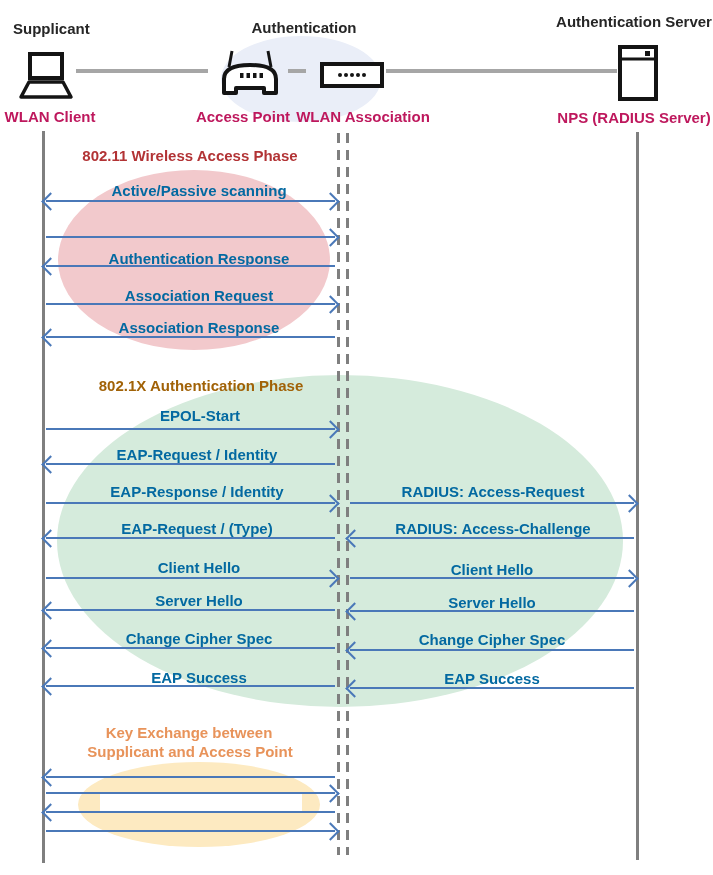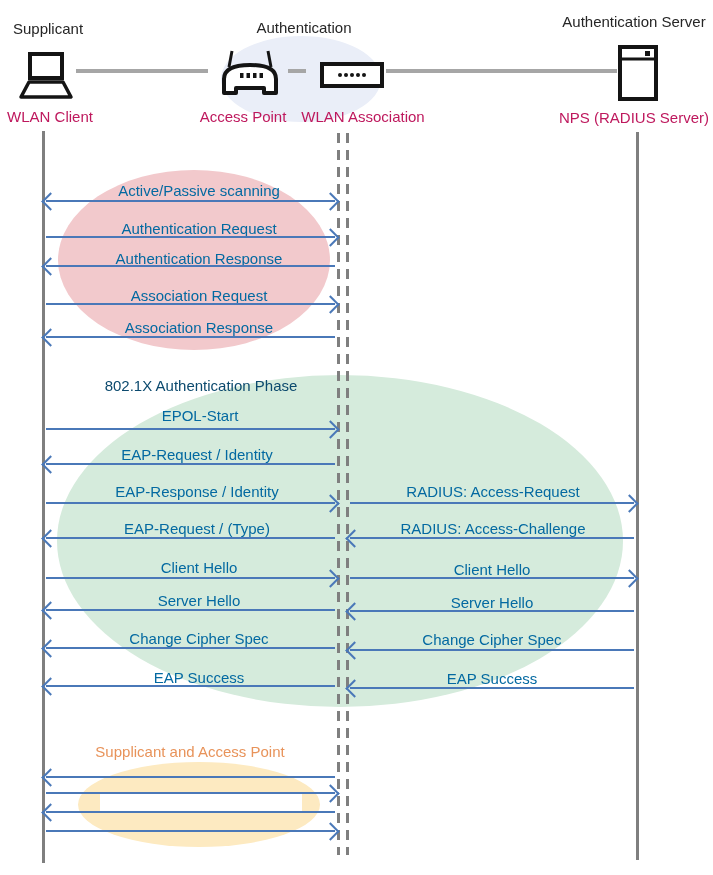--- a/index.html
+++ b/index.html
@@ -1,27 +1,27 @@
 <!DOCTYPE html>
 <html><head>
 <meta charset="utf-8">
 <style>
   html,body { margin:0; padding:0; background:#ffffff; }
   .diagram {
     position:relative; width:713px; height:875px; background:#ffffff;
-    font-family:"Liberation Sans", sans-serif; overflow:hidden;
+    font-family:"Liberation Sans", sans-serif; overflow:hidden;font-weight:bold;
   }
   .t { position:absolute; white-space:nowrap; }
   .center { transform:translateX(-50%); }
   .role  { font-size:15px; color:#262626; }
   .node-label { font-size:15px; color:#be185d; }
   .msg { font-size:15px; color:#0369a1; }
   .phase-title { font-size:15px; }
   .red-title    { color:#b23335; }
-  .green-title  { color:#0c4a6e; }
+  .green-title  { color:#a16207; }
   .orange-title { color:#e8935a; }
 
   .ellipse { position:absolute; border-radius:50%; }
   .el-blue   { background:#eaeef8; }
   .el-pink   { background:#f2c9cc; }
   .el-green  { background:#d5ebdc; }
   .el-yellow { background:#fdeac1; }
 
   .lifeline { position:absolute; width:3px; background:#7f7f7f; }
   .lifeline.dashed {
@@ -90,30 +90,31 @@
 
   <div class="ellipse el-pink" style="left:58px;top:170px;width:272px;height:180px"></div>
   <div class="ellipse el-green" style="left:57px;top:375px;width:566px;height:332px"></div>
   <div class="ellipse el-yellow" style="left:78px;top:762px;width:242px;height:85px"></div>
 
   <div class="lifeline" style="left:42px;top:131px;height:732px"></div>
   <div class="lifeline dashed" style="left:337px;top:133px;height:722px"></div>
   <div class="lifeline dashed" style="left:346px;top:133px;height:722px"></div>
   <div class="lifeline" style="left:636px;top:132px;height:728px"></div>
 
+  <div class="t phase-title red-title center" style="left:190px;top:147px">802.11 Wireless Access Phase</div>
   <div class="t phase-title green-title center" style="left:201px;top:377px">802.1X Authentication Phase</div>
+  <div class="t phase-title orange-title center" style="left:189px;top:724px">Key Exchange between</div>
   <div class="t phase-title orange-title center" style="left:190px;top:743px">Supplicant and Access Point</div>
 
   <div class="t msg center" style="left:199px;top:182px">Active/Passive scanning</div>
   <div class="arrow" style="left:46px;top:200px;width:289px">
       <i class="ah l"></i>
       <i class="ah r"></i>
     </div>
 
-  <div class="t msg center" style="left:199px;top:220px">Authentication Request</div>
   <div class="arrow" style="left:46px;top:236px;width:289px">
       <i class="ah r"></i>
     </div>
 
   <div class="t msg center" style="left:199px;top:250px">Authentication Response</div>
   <div class="arrow" style="left:46px;top:265px;width:289px">
       <i class="ah l"></i>
     </div>
 
   <div class="t msg center" style="left:199px;top:287px">Association Request</div>

